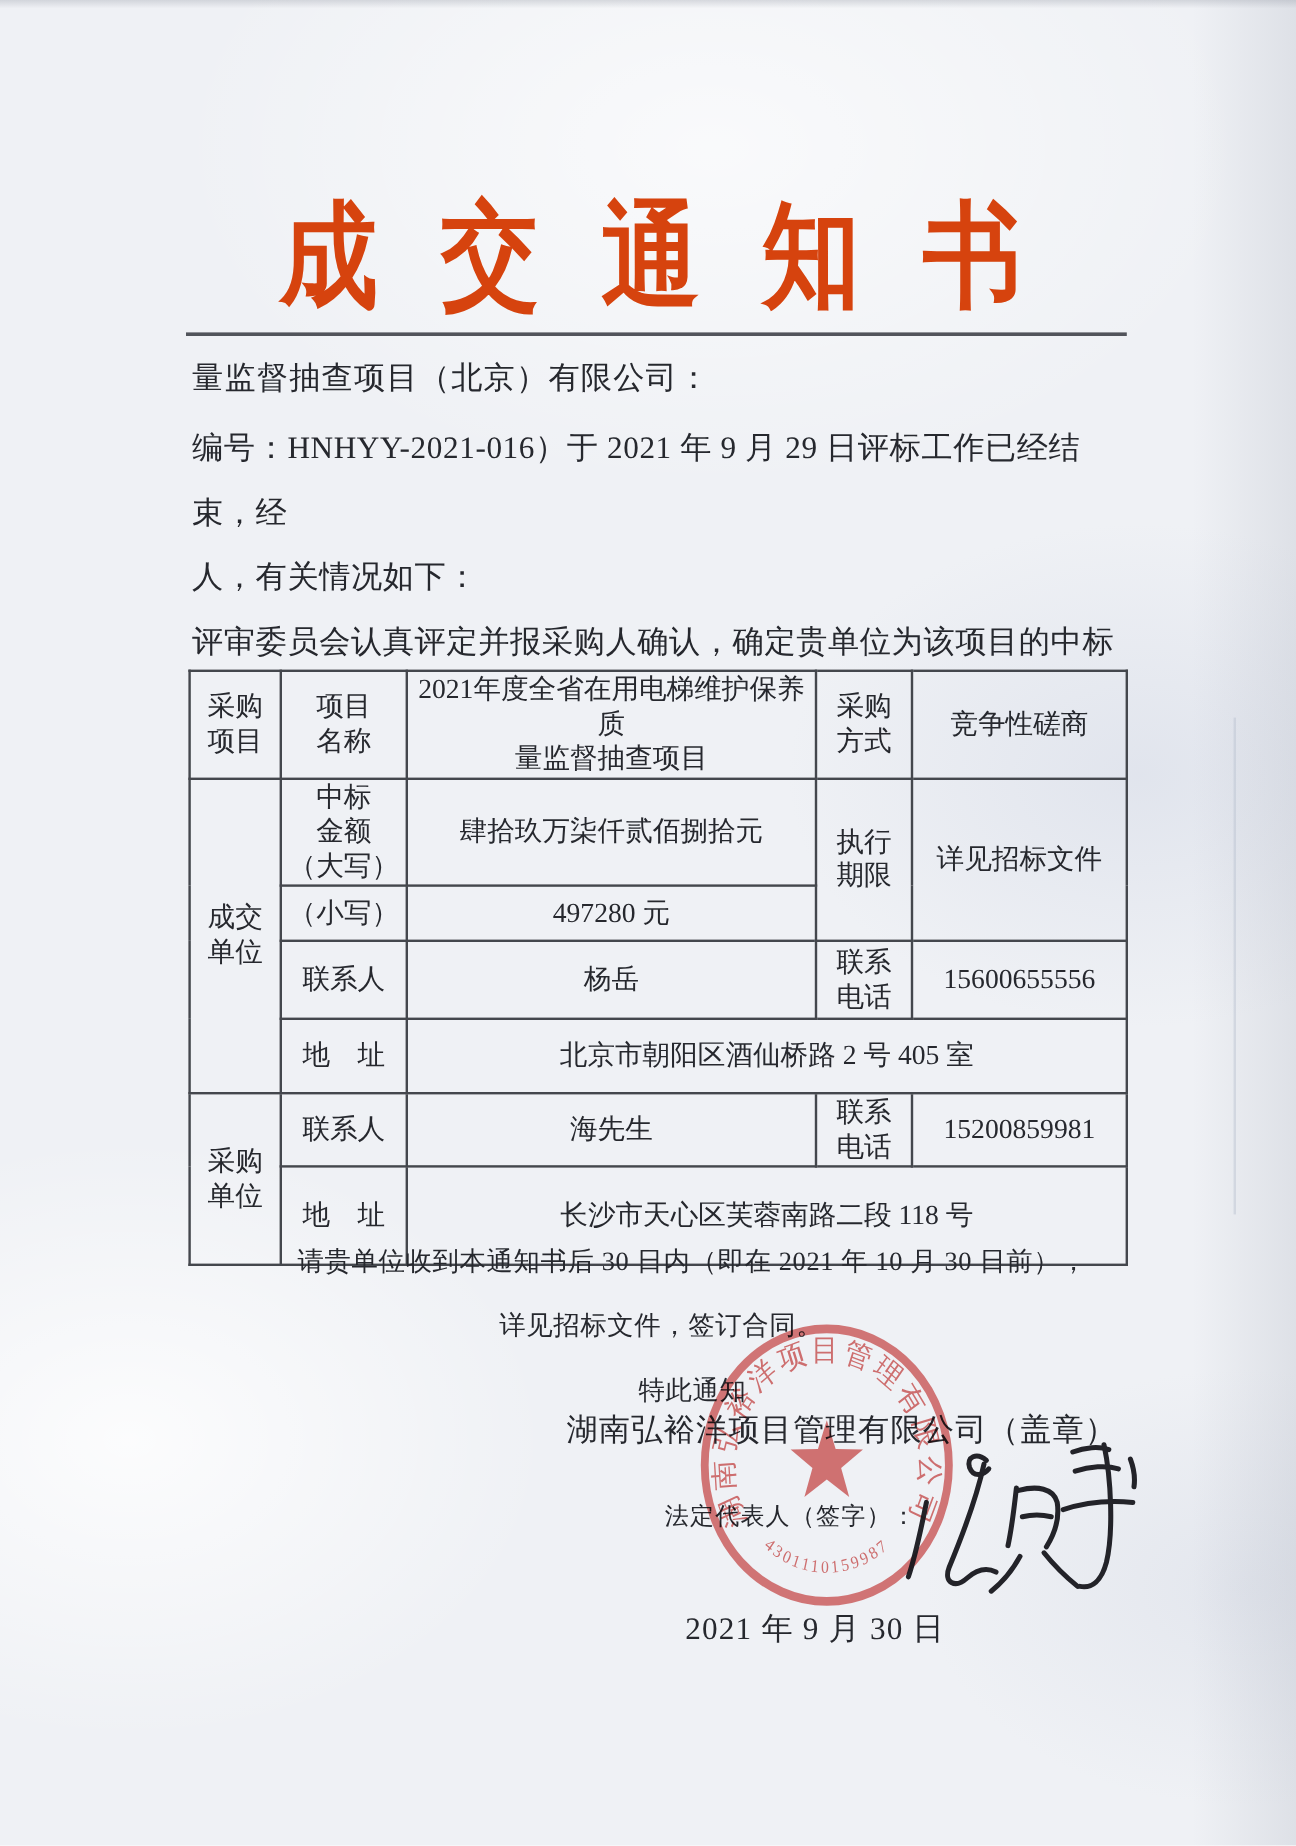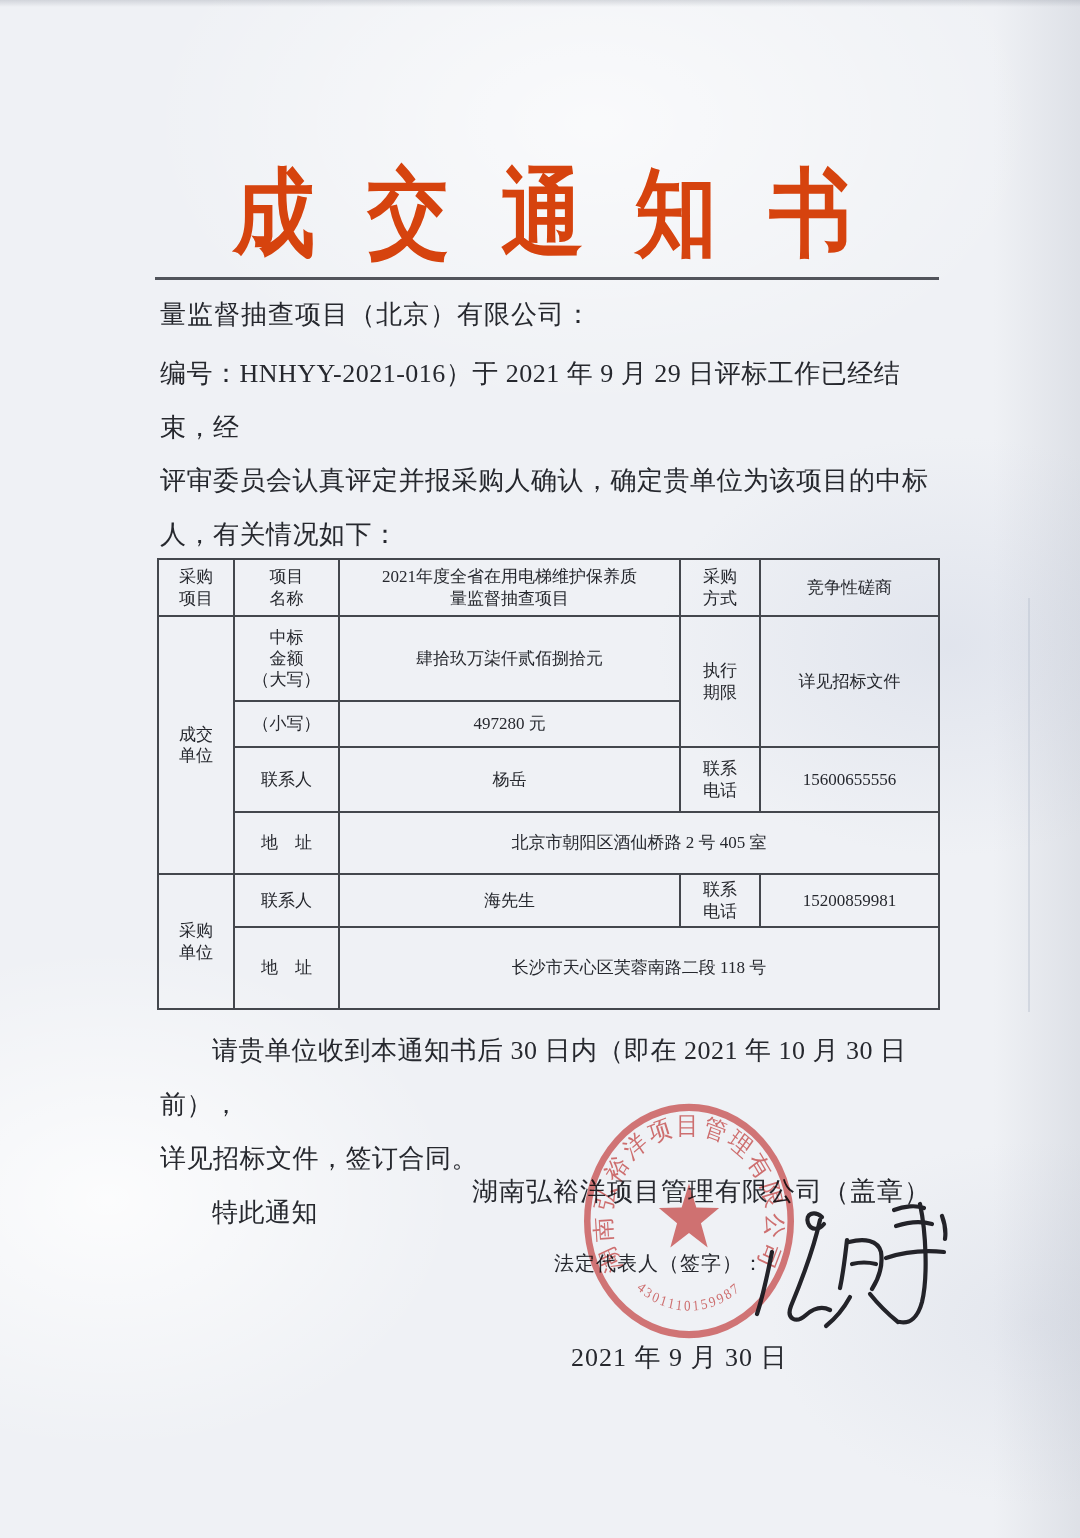--- a/index.html
+++ b/index.html
@@ -30,29 +30,29 @@
   .title-rule{
     left:155px;top:277px;width:784px;height:3px;
     background:#3b3e45;opacity:.88;
   }
   .addressee{left:160px;top:297px;font-size:26px;letter-spacing:1px;}
   .bodytext{left:160px;top:347px;width:782px;font-size:26px;line-height:53.5px;letter-spacing:.5px;}
   .indent{text-indent:52px;}
   .doc-table{
     left:157px;top:558px;
     border-collapse:collapse;table-layout:fixed;
-    font-size:17px;line-height:1.24;color:#26282e;padding-left:40px;
+    font-size:23px;line-height:1.24;color:#26282e;padding-left:40px;
   }
   .doc-table td{
     border:2px solid #44474d;
     text-align:center;vertical-align:middle;
     padding:1px 5px;overflow:hidden;
   }
   .prewrap{white-space:pre-line;}
-  .closing{left:160px;top:1024px;width:782px;font-size:26px;line-height:54px;letter-spacing:.5px;}
+  .closing{left:160px;top:1024px;width:782px;font-size:22px;line-height:54px;letter-spacing:.5px;text-align:center;}
   .company-line{left:472px;top:1174px;font-size:26px;letter-spacing:1px;}
   .legalrep-line{left:554px;top:1250px;font-size:20px;letter-spacing:1px;}
   .date-line{left:571px;top:1340px;font-size:26px;letter-spacing:1px;}
   .stamp{
     left:577px;top:1096px;width:224px;height:250px;
     mix-blend-mode:multiply;opacity:.9;
   }
   .signature{
     left:752px;top:1182px;width:212px;height:168px;
     opacity:.94;
@@ -67,22 +67,22 @@
 
 <div id="page">
 
   <div class="abs title" style="color: rgb(214, 67, 14);">成交通知书</div>
   <div class="abs title-rule"></div>
 
   <div class="abs addressee">量监督抽查项目（北京）有限公司：</div>
 
   <div class="abs bodytext">
     <div>编号：HNHYY-2021-016）于 2021 年 9 月 29 日评标工作已经结束，经</div>
+    <div>人，有关情况如下：</div>
     <div>评审委员会认真评定并报采购人确认，确定贵单位为该项目的中标</div>
-    <div>人，有关情况如下：</div>
   </div>
 
   <table class="abs doc-table">
     <colgroup>
       <col style="width:76px">
         <col style="width:105px">
         <col style="width:341px">
         <col style="width:80px">
         <col style="width:179px">
     </colgroup>

